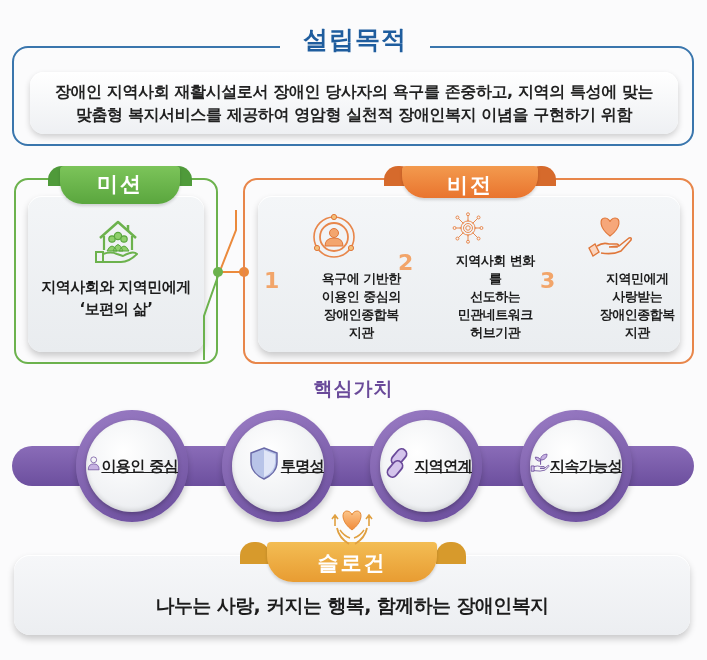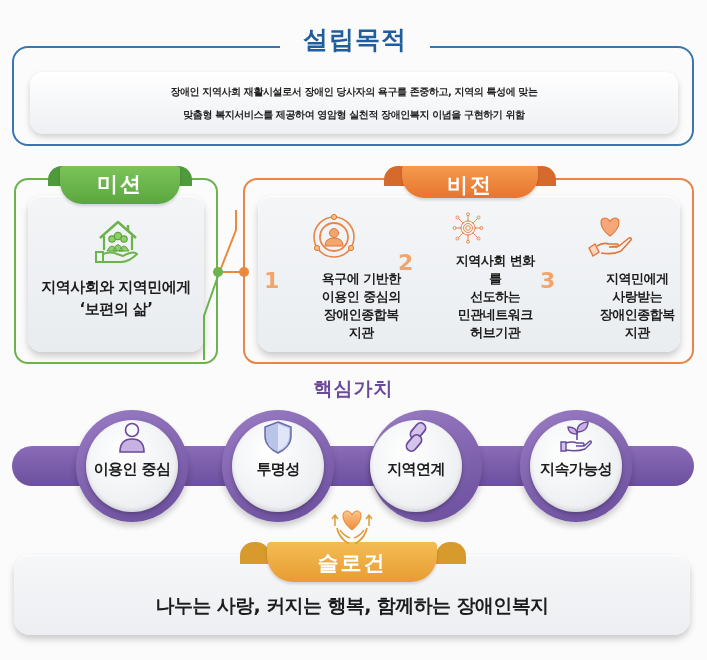--- a/index.html
+++ b/index.html
@@ -27,21 +27,21 @@
     letter-spacing: 1px; line-height: 40px;
   }
   .purpose-card {
     left: 30px; top: 72px; width: 648px; height: 62px;
     background: linear-gradient(180deg, #ffffff 0%, #eef0f3 100%);
     border-radius: 14px;
     box-shadow: 0 3px 6px rgba(0,0,0,0.18), inset 0 1px 0 #fff;
     display: flex; flex-direction: column; align-items: center; justify-content: center;
   }
   .purpose-line {
-    font-size: 10px; font-weight: bold; color: #222; line-height: 23px;
+    font-size: 16px; font-weight: bold; color: #222; line-height: 23px;
     white-space: nowrap; letter-spacing: -0.4px;
   }
 
   
   .mission-frame {
     left: 14px; top: 178px; width: 204px; height: 186px;
     border: 2px solid #6cb24d; border-radius: 14px;
   }
   .mission-ribbon-ear {
     top: 166px; width: 30px; height: 20px; background: #4f9a3a;
@@ -122,21 +122,21 @@
   }
   .value-ring {
     top: 410px; width: 112px; height: 112px; border-radius: 50%;
     background: linear-gradient(160deg, #9a7cc4 0%, #6a4d9c 100%);
     box-shadow: 0 4px 6px rgba(0,0,0,0.2);
   }
   .value-circle {
     top: 420px; width: 92px; height: 92px; border-radius: 50%;
     background: radial-gradient(circle at 40% 35%, #ffffff 0%, #eceef1 75%, #dfe2e6 100%);
     box-shadow: inset 0 -2px 4px rgba(0,0,0,0.12), 0 2px 4px rgba(0,0,0,0.25);
-    display: flex; flex-direction: column; align-items: center; justify-content: flex-start;
+    display: flex; flex-direction: row; align-items: center; justify-content: flex-end; text-decoration: underline;
   }
   .value-icon { width: 34px; height: 34px; margin-bottom: 6px; }
   .value-label { font-size: 15px; font-weight: bold; letter-spacing: -0.6px; white-space: nowrap; }
 
   
   .slogan-card {
     left: 14px; top: 555px; width: 676px; height: 80px;
     background: linear-gradient(180deg, #f6f7f9 0%, #eceef1 100%);
     border-radius: 16px;
     box-shadow: 0 4px 7px rgba(0,0,0,0.2), inset 0 1px 0 #fff;
@@ -285,21 +285,21 @@
   </svg>
   <div class="value-label">이용인 중심</div>
 </div>
 <div class="abs value-circle" style="left:232px;">
   <svg class="value-icon" viewBox="0 0 34 34">
     <path d="M17 2 L30 7 V16 C30 24 24 30 17 33 C10 30 4 24 4 16 V7 Z" fill="#b8c4e8" stroke="#6a6aa8" stroke-width="1.5"></path>
     <path d="M17 4 L28 8.5 V16 C28 23 23 28 17 31 Z" fill="#e0e6f7"></path>
   </svg>
   <div class="value-label">투명성</div>
 </div>
-<div class="abs value-circle" style="left:370px;">
+<div class="abs value-circle" style="left:380px;">
   <svg class="value-icon" viewBox="0 0 34 34">
     <rect x="14" y="2" width="10" height="18" rx="5" transform="rotate(40 19 11)" fill="#d4c4ec" stroke="#6a4a9a" stroke-width="1.8"></rect>
     <rect x="10" y="14" width="10" height="18" rx="5" transform="rotate(40 15 23)" fill="#d4c4ec" stroke="#6a4a9a" stroke-width="1.8"></rect>
   </svg>
   <div class="value-label">지역연계</div>
 </div>
 <div class="abs value-circle" style="left:530px;">
   <svg class="value-icon" viewBox="0 0 34 34">
     <path d="M18 20 V12" stroke="#6a4a9a" stroke-width="1.6"></path>
     <path d="M18 12 C18 5 23 2 29 2 C29 8 25 12 18 12 Z" fill="#c7b2e3" stroke="#6a4a9a" stroke-width="1.4"></path>

